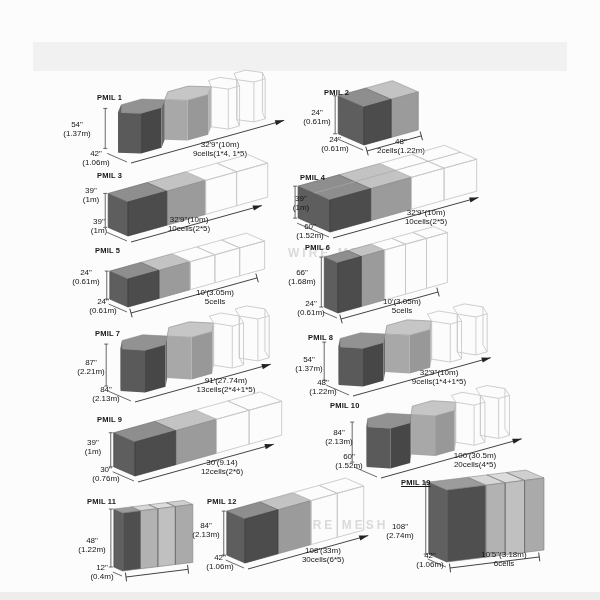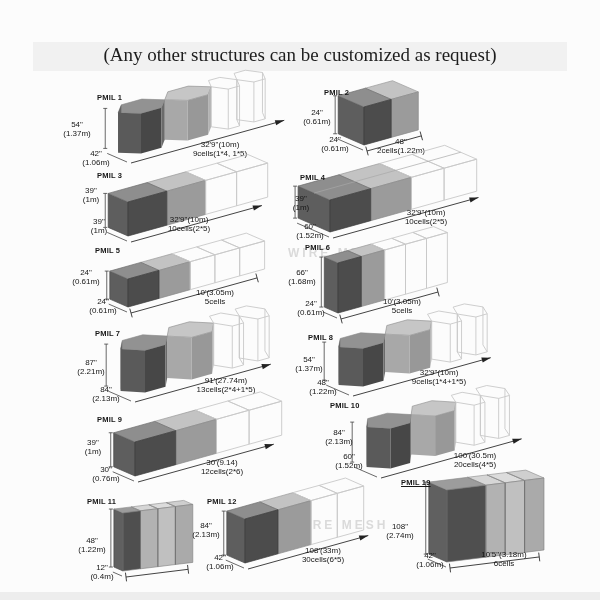--- a/index.html
+++ b/index.html
@@ -16,21 +16,20 @@
   .fig svg{position:absolute;left:0;top:0;overflow:visible;}
   .lbl{position:absolute;font-size:8px;color:#161616;line-height:1.15;white-space:nowrap;}
   .lbl.center{text-align:center;transform:translateX(-50%);}
   .lbl.name{font-weight:bold;font-size:7.5px;letter-spacing:.2px;}
 </style>
 </head>
 <body>
 
 <div class="page">
   <div class="subtitle-band"></div>
-  <div class="subtitle">(Any other structures can be customized as request)</div>
   <span class="watermark" style="left:288px;top:246px">WIRE MESH</span>
   <span class="watermark" style="left:292px;top:518px">WIRE MESH</span>
   <div id="figs">
       <div class="fig" style="left: 60px; top: 85px; width: 240px; height: 85px;">
         <svg width="340" height="101">
           <polygon points="104.7,14.8 127.6,15.4 148.1,9.7 151.2,1.8 128.3,1.1 107.8,6.8" fill="#c6c6c6" stroke="#8a8a8a" stroke-width="0.6"></polygon>
           <polygon points="104.7,14.8 127.6,15.4 127.6,55.4 104.7,54.8" fill="#a8a8a8" stroke="none" stroke-width="0.5"></polygon>
           <polygon points="127.6,15.4 148.1,9.7 148.1,49.7 127.6,55.4" fill="#989898" stroke="none" stroke-width="0.5"></polygon>
           <polygon points="148.1,9.7 151.2,1.8 151.2,41.8 148.1,49.7" fill="#b2b2b2" stroke="none" stroke-width="0.5"></polygon>
           <polygon points="58.1,27.7 81.0,28.4 101.5,22.7 104.7,14.8 81.8,14.1 61.3,19.8" fill="#929292" stroke="#8a8a8a" stroke-width="0.6"></polygon>

